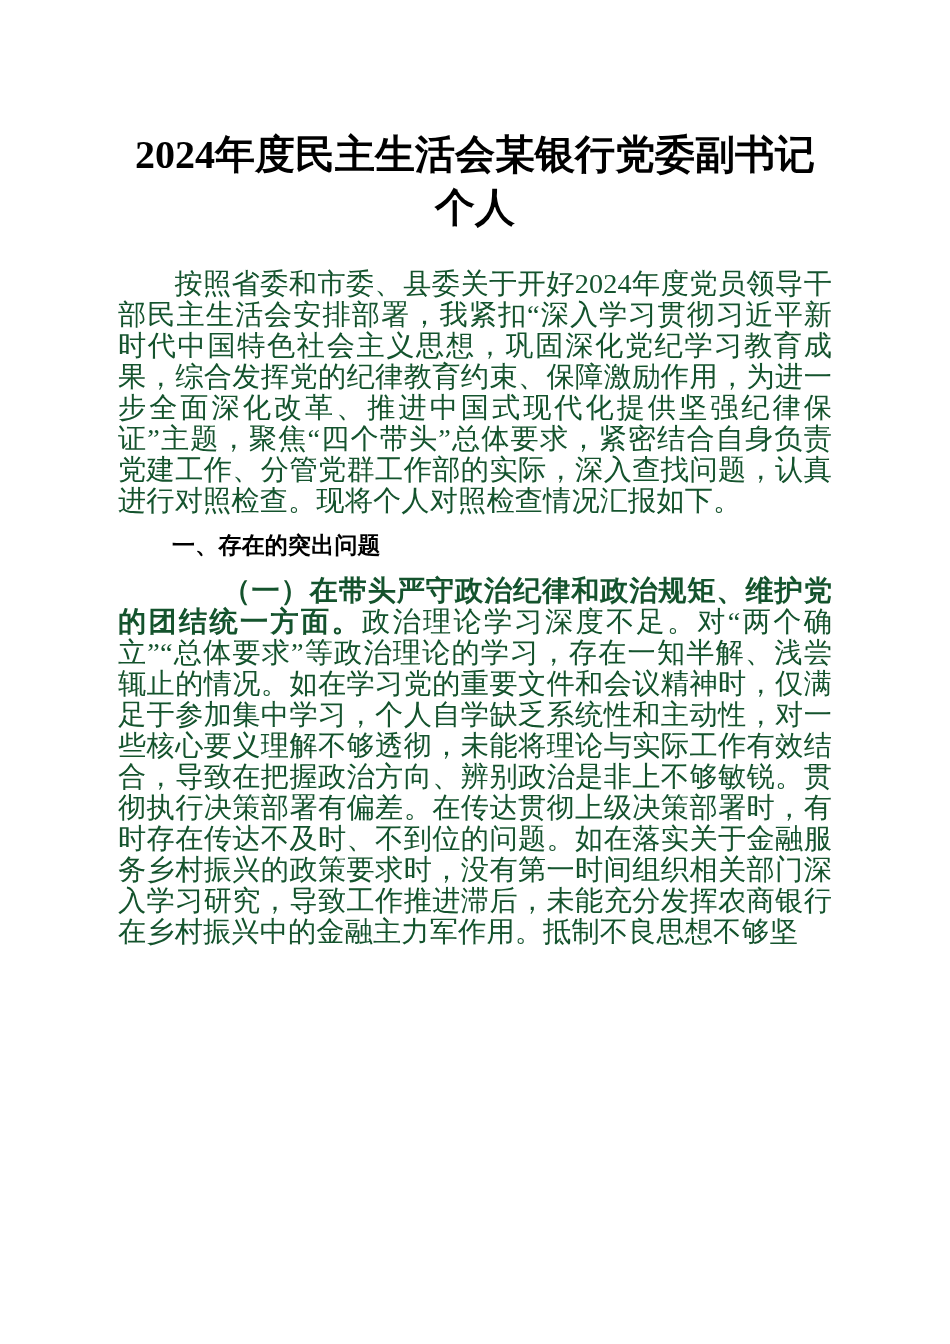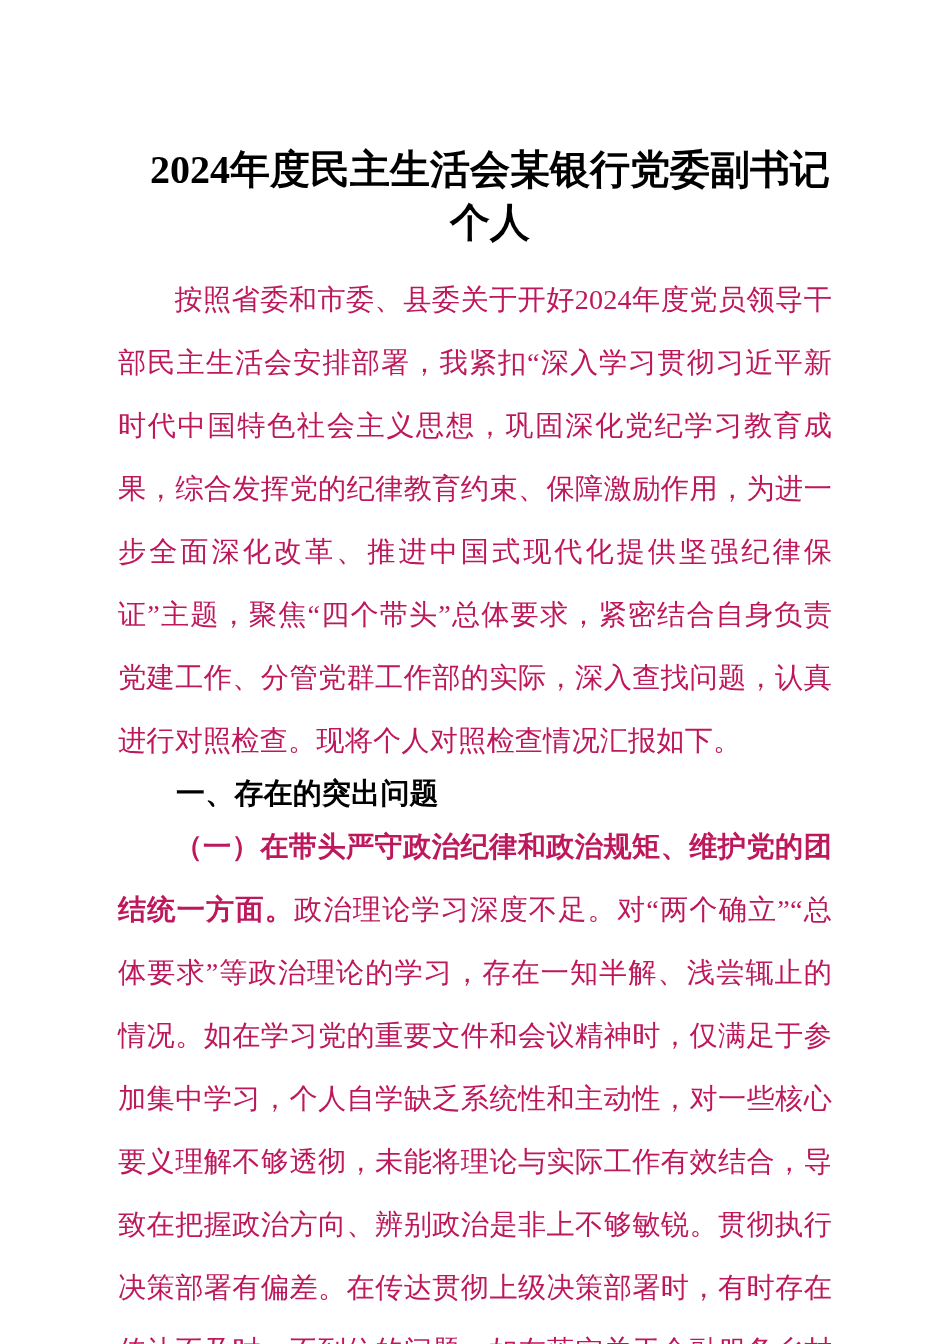--- a/index.html
+++ b/index.html
@@ -28,21 +28,21 @@
 
   .content {
     position: absolute;
     left: 118px;
     top: 0;
     width: 714px;
   }
 
   
   .doc-title {
-    margin: 15px;
+    margin: 0;
     padding: 0;
     position: absolute;
     left: 0;
     top: 128px;
     width: 714px;
     text-align: center;
     font-family: "Liberation Serif", "DejaVu Serif", serif;
     font-weight: bold;
     font-size: 40px;
     line-height: 53px;
@@ -56,45 +56,46 @@
     left: 0;
     top: 268px;
     width: 714px;
   }
 
   p.para {
     margin: 0;
     padding: 0;
     font-family: "Liberation Serif", "DejaVu Serif", serif;
     font-size: 28.2px;
-    line-height: 63px;
+    line-height: 31px;
     text-align: justify;
     text-justify: inter-ideograph;
     text-indent: 2em;
     letter-spacing: 0.15px;
-    color: #be185d;
+    color: #14532d;
     word-break: break-all;
   }
 
   
   h2.section-heading {
-    margin: 0;
+    margin: 8px;
     padding: 0;
     font-family: "Liberation Sans", "DejaVu Sans", sans-serif;
     font-weight: bold;
-    font-size: 29px;
+    font-size: 23px;
     line-height: 43.2px;
     text-indent: 2em;
     letter-spacing: 0.2px;
     color: #000000;
   }
 
   
   .lead {
     font-weight: bold;
+    margin-left: 48px;
   }
 </style>
 </head>
 <body>
 
 <div class="page">
   <div class="content">
 
     <h1 class="doc-title">
       <span>2024年度民主生活会某银行党委副书记个人</span><br>

